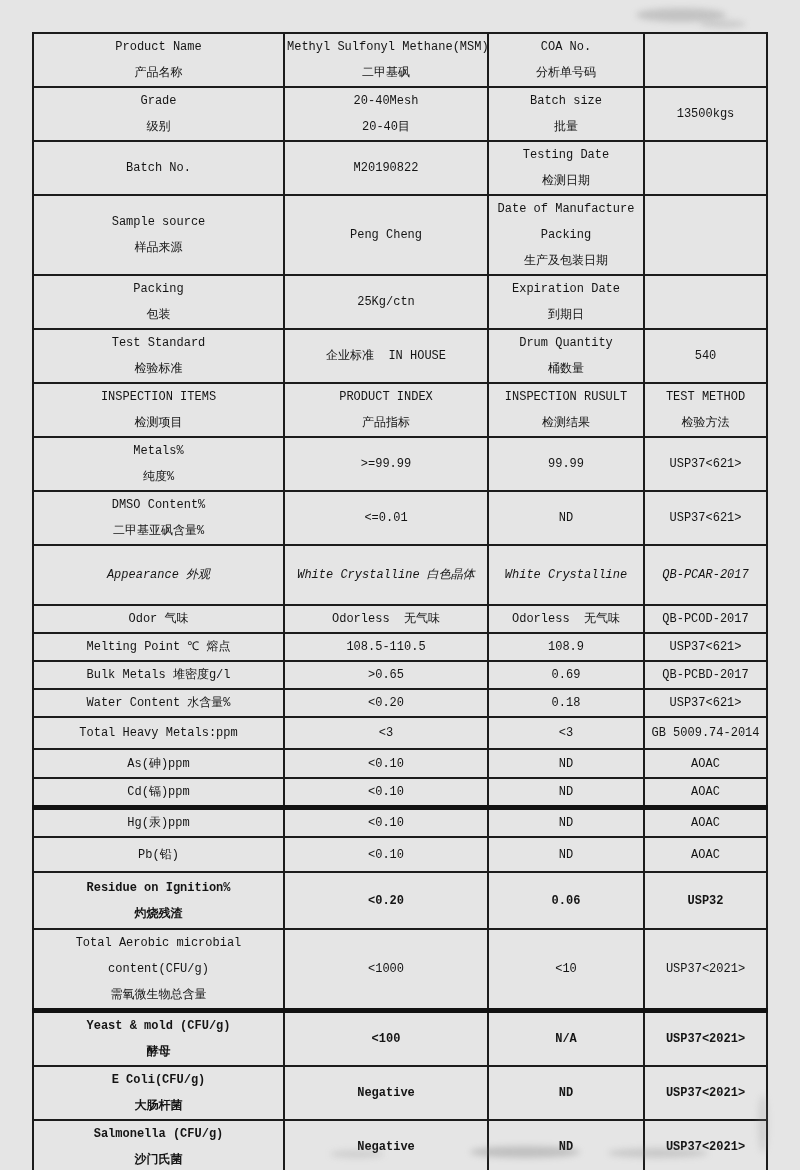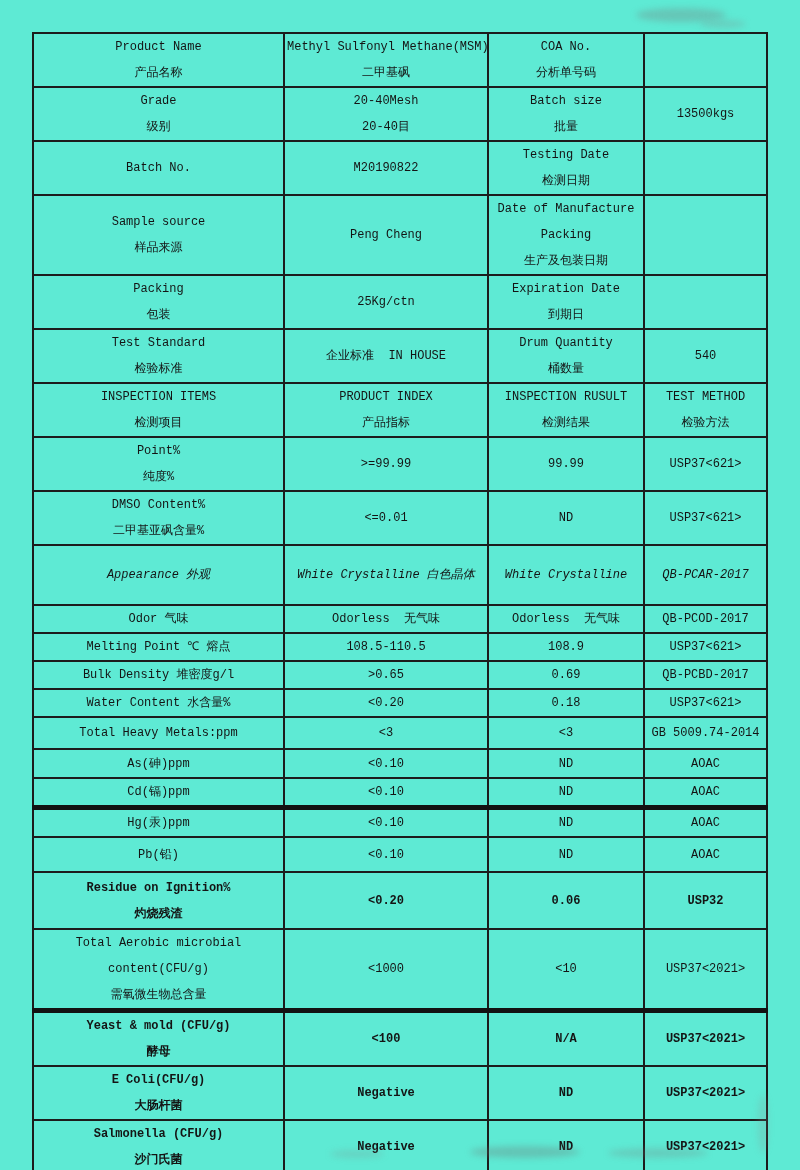--- a/index.html
+++ b/index.html
@@ -4,21 +4,21 @@
 <style>
   html, body {
     margin: 0;
     padding: 0;
     background: #ffffff;
   }
   .page {
     position: relative;
     width: 800px;
     height: 1170px;
-    background: #5eead4;
+    background: #e5e5e5;
     font-family: "Liberation Mono", "DejaVu Sans Mono", monospace;
     color: #141414;
     overflow: hidden;
   }
   table.coa {
     position: absolute;
     left: 32px;
     top: 32px;
     width: 734px;
     border-collapse: collapse;
@@ -171,21 +171,21 @@
             <div class="line">INSPECTION RUSULT</div>
             <div class="line">检测结果</div>
           </td>
           <td>
             <div class="line">TEST METHOD</div>
             <div class="line">检验方法</div>
           </td>
         </tr>
         <tr style="height: 53px;">
           <td>
-            <div class="line">Point%</div>
+            <div class="line">Metals%</div>
             <div class="line">纯度%</div>
           </td>
           <td>
             <div class="line">&gt;=99.99</div>
           </td>
           <td>
             <div class="line">99.99</div>
           </td>
           <td>
             <div class="line">USP37&lt;621&gt;</div>
@@ -243,21 +243,21 @@
           </td>
           <td>
             <div class="line">108.9</div>
           </td>
           <td>
             <div class="line">USP37&lt;621&gt;</div>
           </td>
         </tr>
         <tr style="height: 27px;">
           <td>
-            <div class="line">Bulk Density 堆密度g/l</div>
+            <div class="line">Bulk Metals 堆密度g/l</div>
           </td>
           <td>
             <div class="line">&gt;0.65</div>
           </td>
           <td>
             <div class="line">0.69</div>
           </td>
           <td>
             <div class="line">QB-PCBD-2017</div>
           </td>

